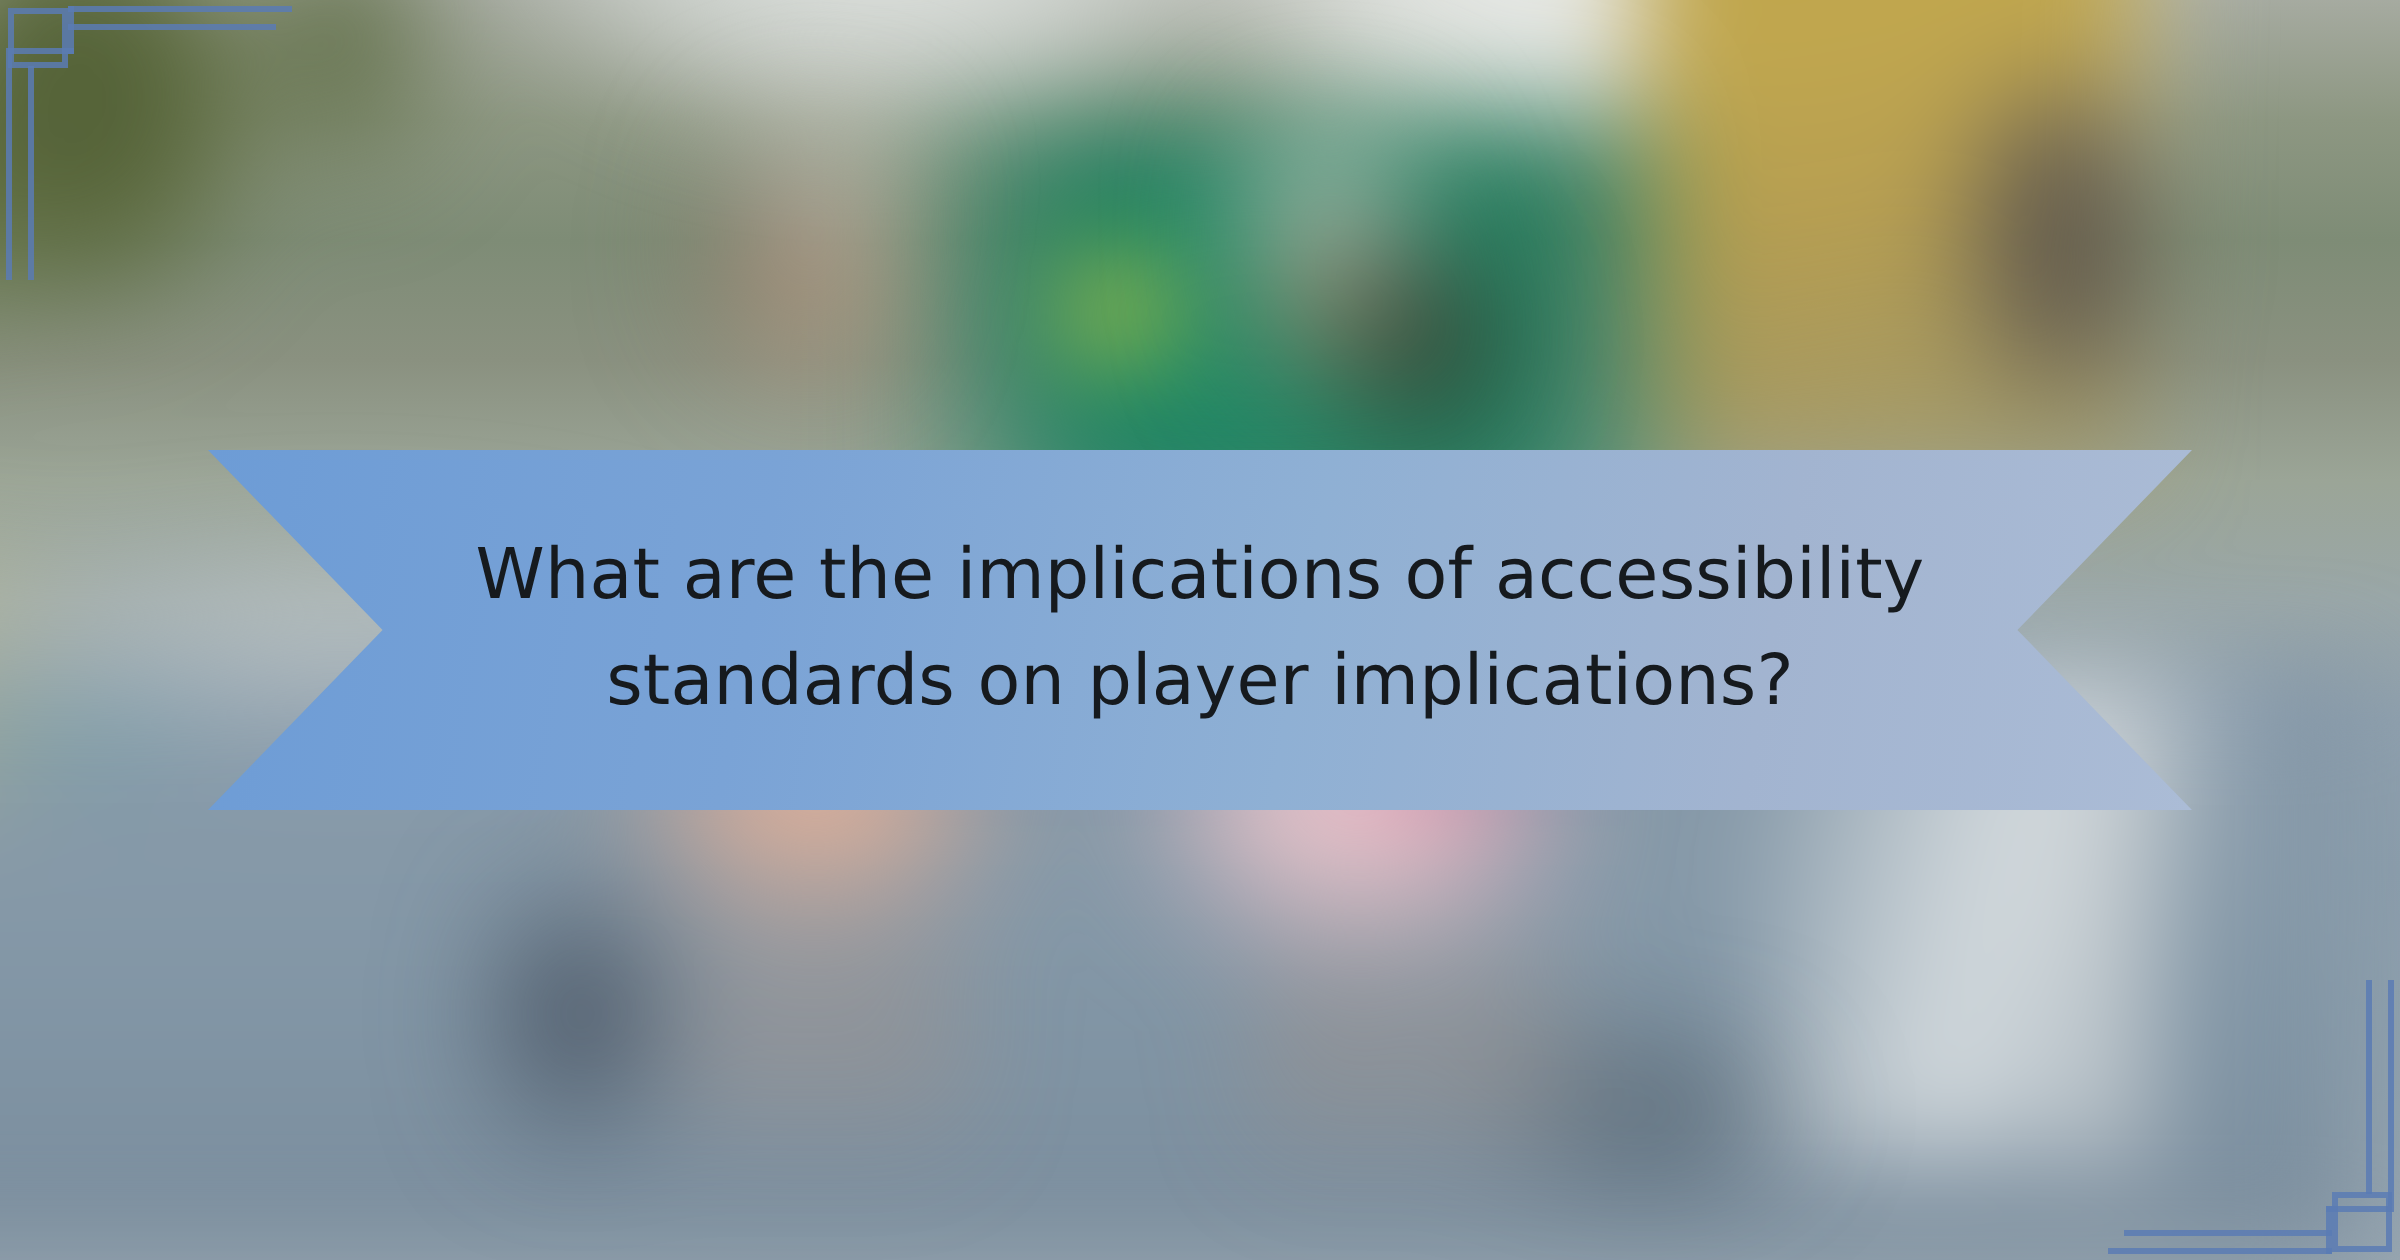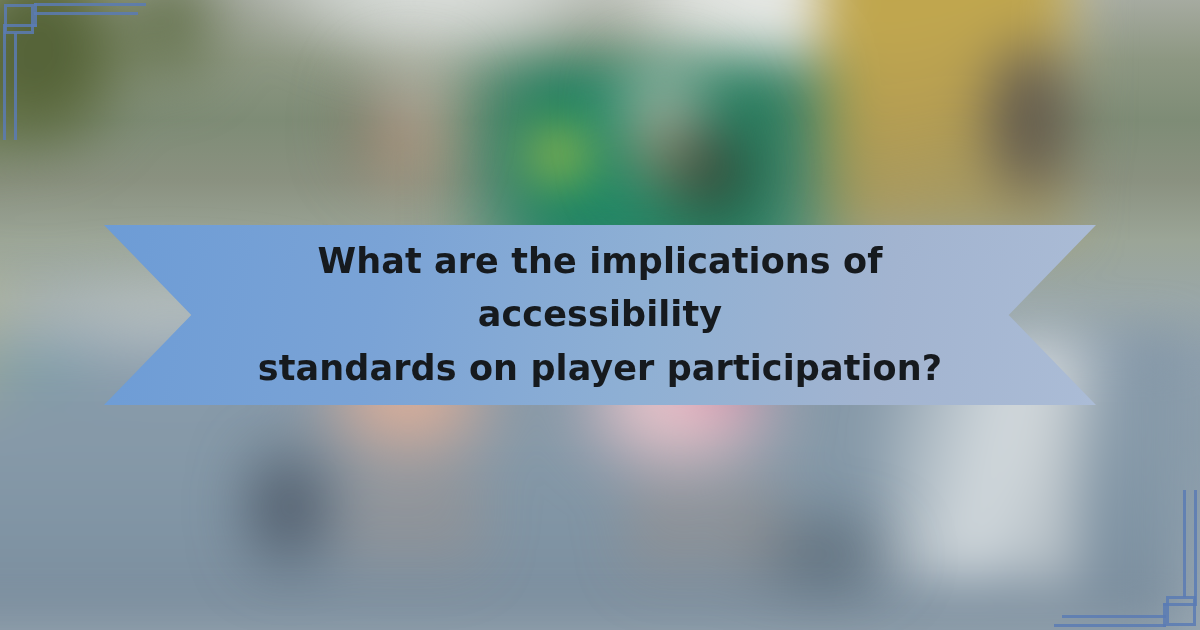--- a/index.html
+++ b/index.html
@@ -1,16 +1,16 @@
 <!DOCTYPE html>
 <html><head>
 <meta charset="utf-8">
 <title>Question Banner</title>
 <style>
-  * { margin:0; padding:0; box-sizing:border-box;font-weight:bold; }
+  * { margin:0; padding:0; box-sizing:border-box; }
   html, body {
     width:1200px; height:630px;
     font-family:"DejaVu Sans", sans-serif;
     overflow:hidden; background:#8b8f86;
   }
   #stage { position:relative; width:1200px; height:630px; overflow:hidden; }
 
   
   .bg-layer { position:absolute; inset:-60px; }
   .bg-base {
@@ -263,17 +263,17 @@
     <span class="ln" style="right:34px; bottom:12px; width:104px; height:3px;"></span>
     <span class="ln" style="right:34px; bottom:3px; width:3px; height:24px;"></span>
     <span class="ln" style="right:3px; bottom:24px; width:34px; height:3px;"></span>
     <span class="ln" style="right:3px; bottom:27px; width:3px; height:113px;"></span>
     <span class="ln" style="right:14px; bottom:33px; width:3px; height:107px;"></span>
   </div>
 
   <div class="ribbon">
     <div class="ribbon-text">
       <span style="display: block;">What are the implications of accessibility</span>
-      <span style="display: block;">standards on player participation?</span>
+      <span style="display: block;">standards on player implications?</span>
     </div>
   </div>
 
 </div>
 
 </body></html>

